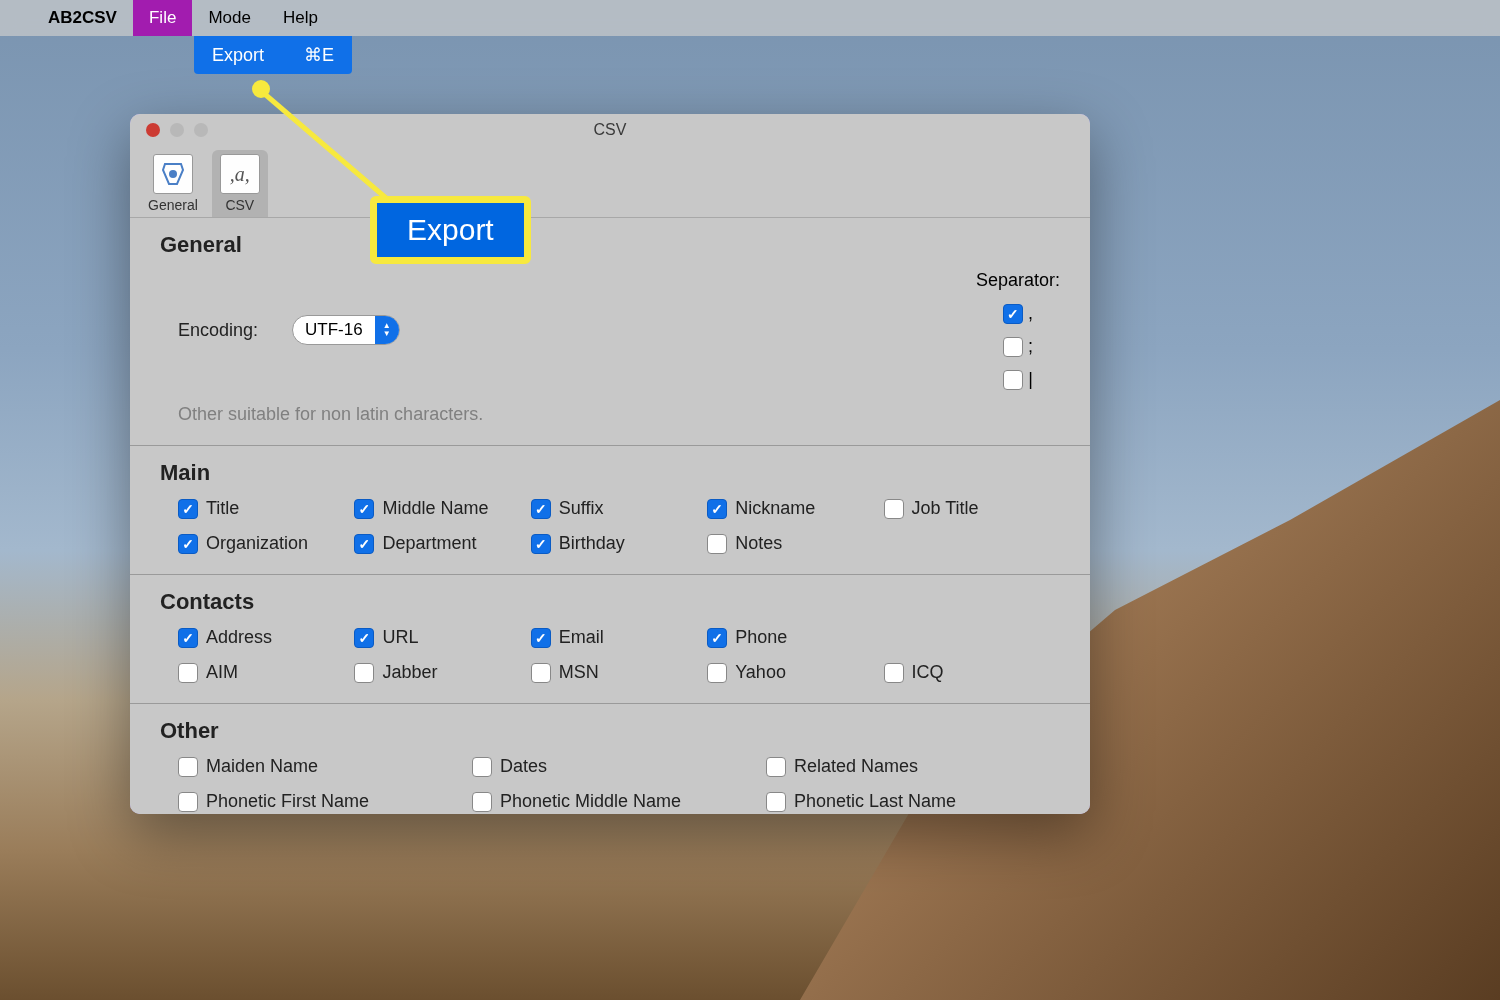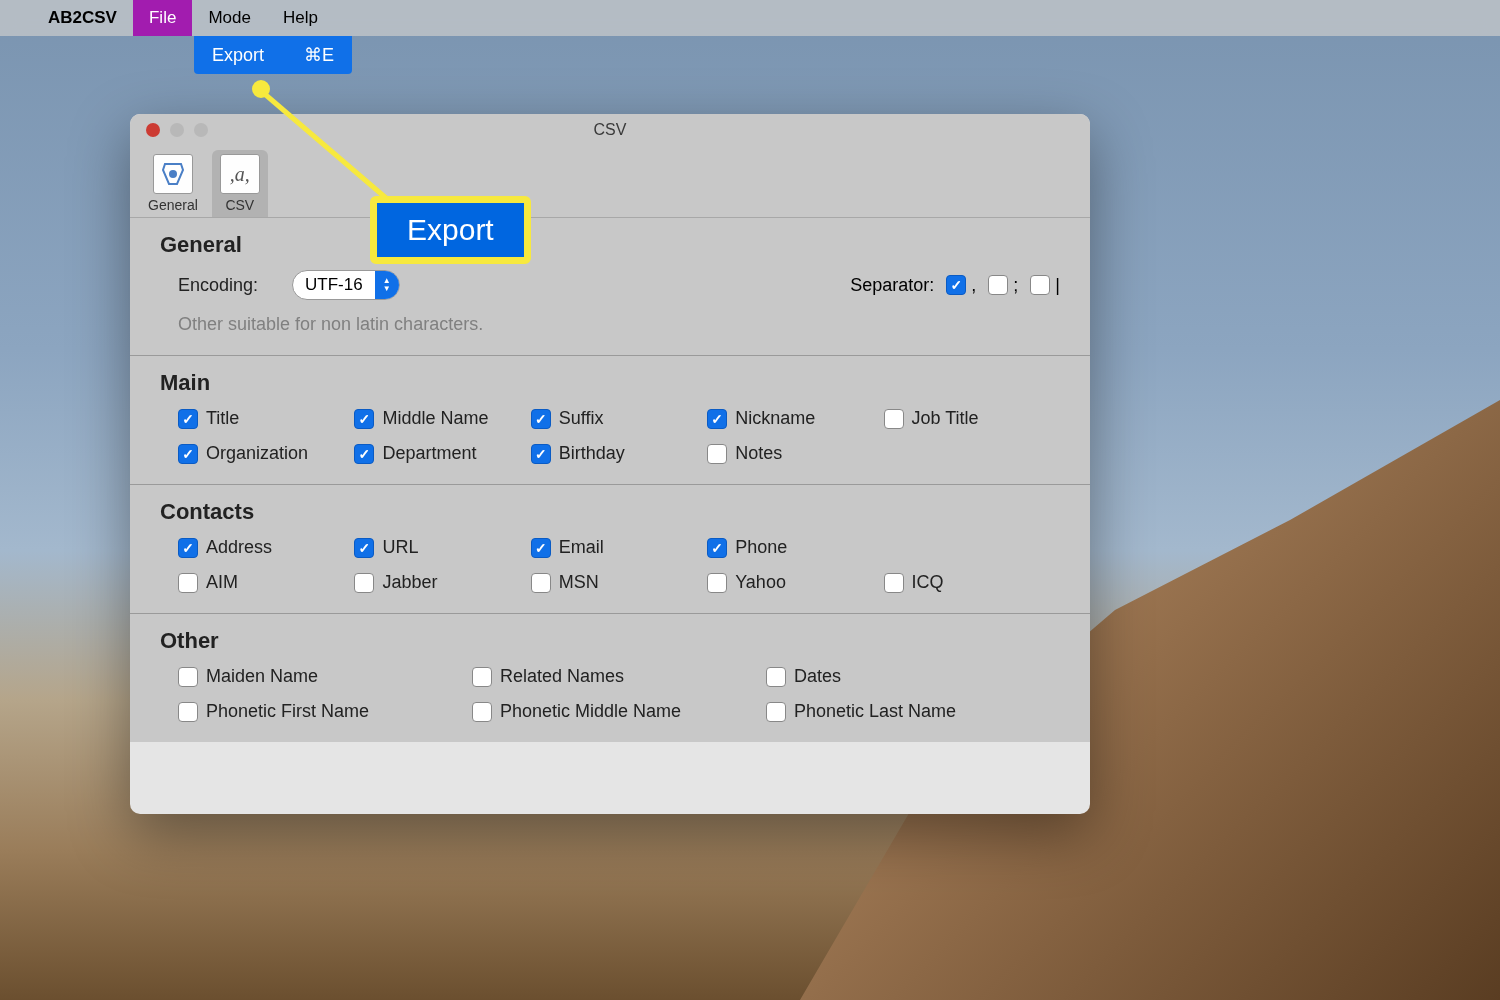--- a/index.html
+++ b/index.html
@@ -102,21 +102,21 @@
       border-radius: 6px;
       z-index: 152;
     }
     
     .window {
       position: absolute;
       left: 130px;
       top: 114px;
       width: 960px;
       height: 700px;
-      background: #e5e5e5;
+      background: #c4b5fd;
       border-radius: 10px;
       box-shadow: 0 20px 60px rgba(0,0,0,0.4);
       z-index: 50;
       overflow: hidden;
     }
     
     .titlebar {
       height: 32px;
       display: flex;
       align-items: center;
@@ -232,20 +232,21 @@
       justify-content: center;
       font-size: 8px;
       line-height: 8px;
     }
     .separator-group {
       margin-left: auto;
       display: flex;
       align-items: center;
       gap: 12px;
       font-size: 18px;
+      flex-direction: column;
     }
     .sep-item {
       display: flex;
       align-items: center;
       gap: 5px;
     }
     .hint {
       padding-left: 18px;
       margin-top: 14px;
       font-size: 18px;
@@ -460,25 +461,25 @@
 
     <div class="section">
       <div class="section-title">Other</div>
       <div class="checkbox-grid three-col" id="grid-other">
           <div class="cb-item">
             <div class="cb"></div>
             <span>Maiden Name</span>
           </div>
           <div class="cb-item">
             <div class="cb"></div>
+            <span>Dates</span>
+          </div>
+          <div class="cb-item">
+            <div class="cb"></div>
             <span>Related Names</span>
-          </div>
-          <div class="cb-item">
-            <div class="cb"></div>
-            <span>Dates</span>
           </div>
           <div class="cb-item">
             <div class="cb"></div>
             <span>Phonetic First Name</span>
           </div>
           <div class="cb-item">
             <div class="cb"></div>
             <span>Phonetic Middle Name</span>
           </div>
           <div class="cb-item">

